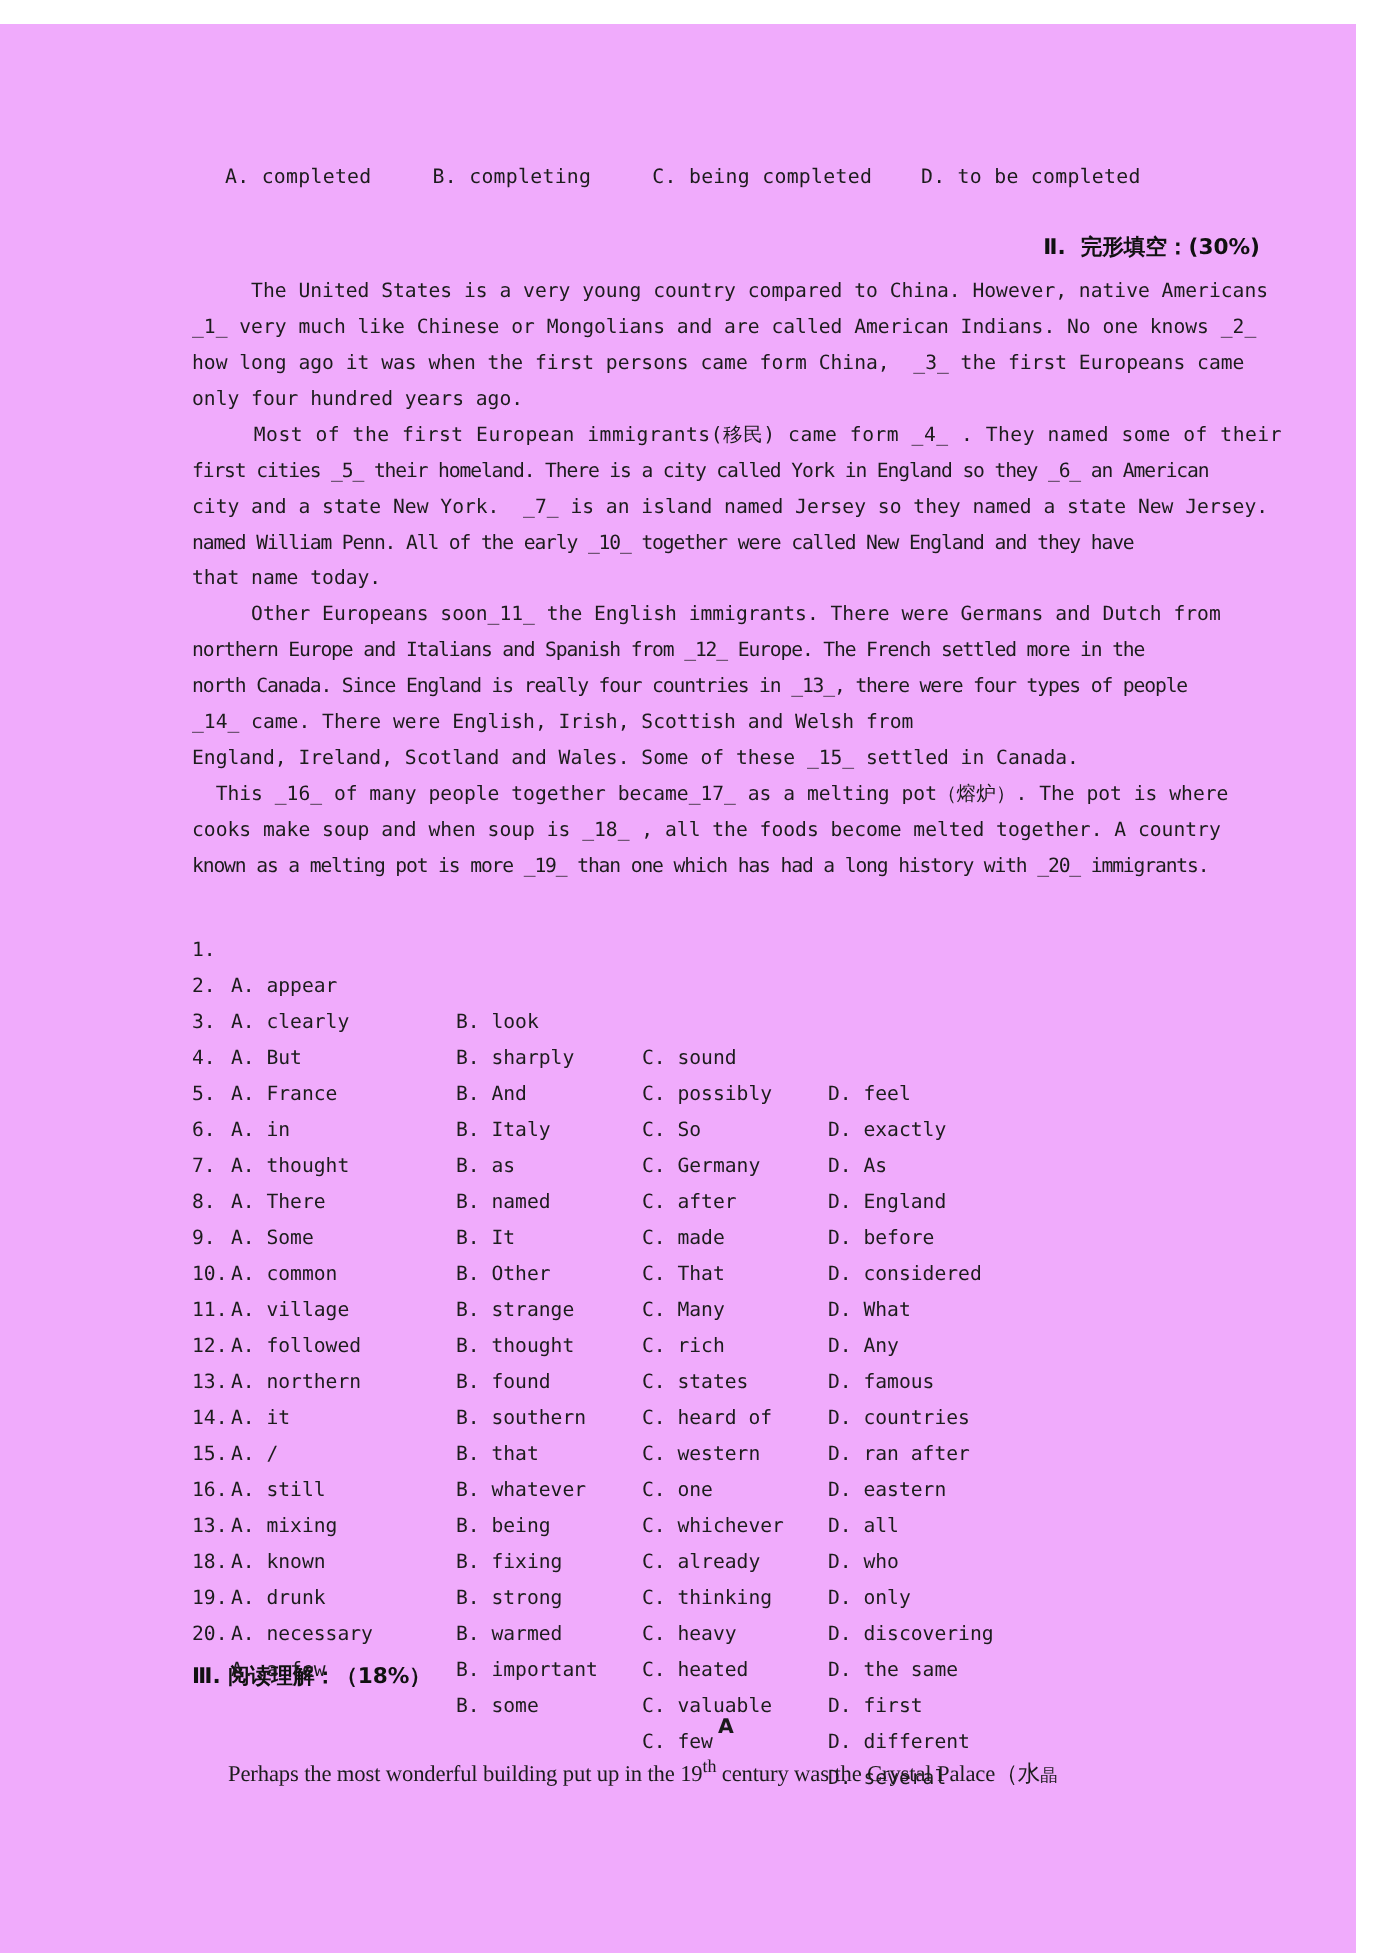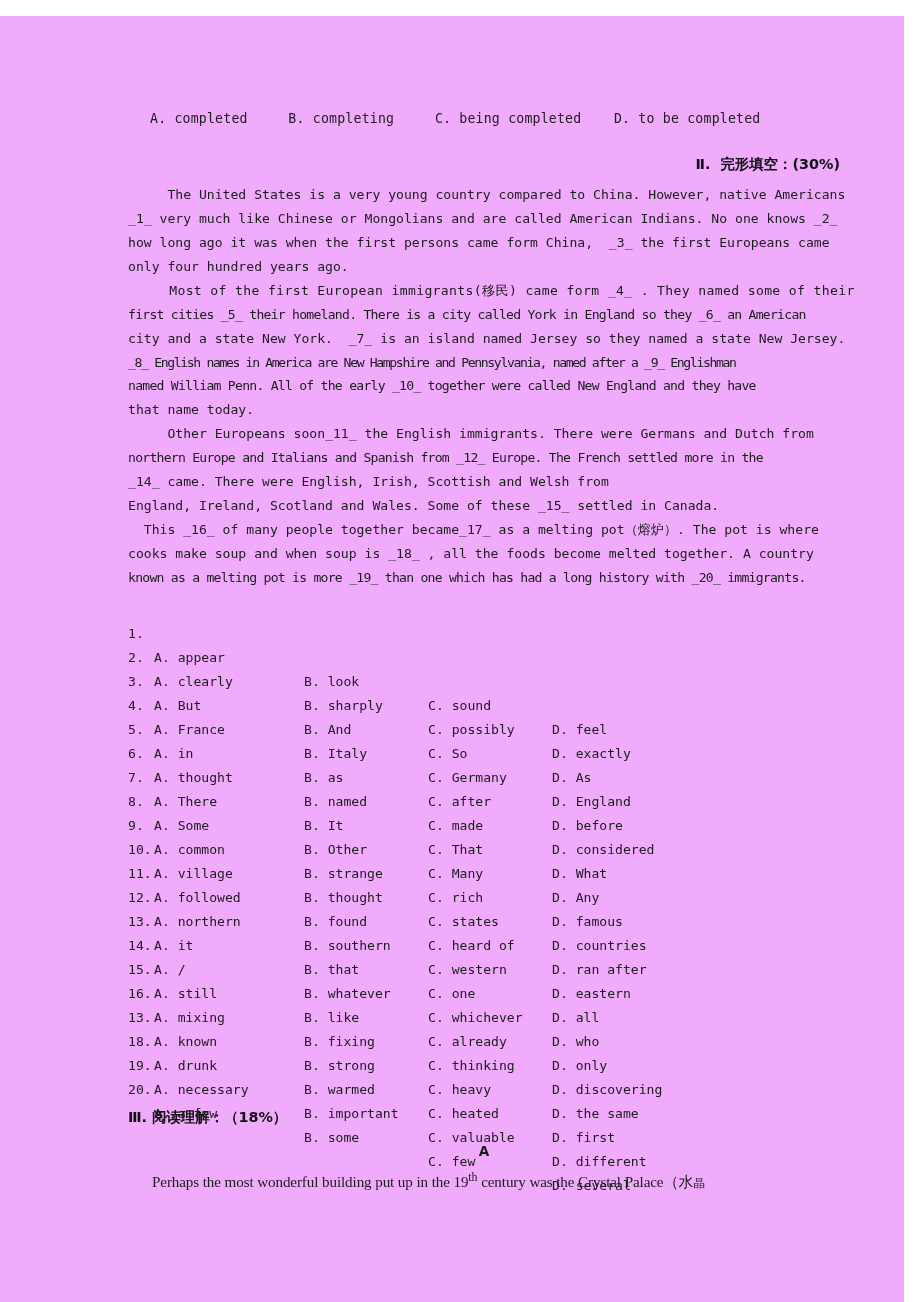--- a/index.html
+++ b/index.html
@@ -141,25 +141,25 @@
     <div style="height:9px"></div>
 
     <div class="passage">
       <span class="pline">     The United States is a very young country compared to China. However, native Americans</span>
       <span class="pline">_1_ very much like Chinese or Mongolians and are called American Indians. No one knows _2_</span>
       <span class="pline">how long ago it was when the first persons came form China,  _3_ the first Europeans came</span>
       <span class="pline">only four hundred years ago.</span>
       <span class="pline wide">     Most of the first European immigrants(移民) came form _4_ . They named some of their</span>
       <span class="pline tight">first cities _5_ their homeland. There is a city called York in England so they _6_ an American</span>
       <span class="pline">city and a state New York.  _7_ is an island named Jersey so they named a state New Jersey.</span>
-      <span class="pline tighter">_8_ English names in America are New Hampshire and Pennsylvania, named after a _9_ Englishman</span>
       <span class="pline tight">named William Penn. All of the early _10_ together were called New England and they have</span>
       <span class="pline">that name today.</span>
       <span class="pline">     Other Europeans soon_11_ the English immigrants. There were Germans and Dutch from</span>
       <span class="pline tight">northern Europe and Italians and Spanish from _12_ Europe. The French settled more in the</span>
+      <span class="pline tight">north Canada. Since England is really four countries in _13_, there were four types of people</span>
       <span class="pline">_14_ came. There were English, Irish, Scottish and Welsh from</span>
       <span class="pline">England, Ireland, Scotland and Wales. Some of these _15_ settled in Canada.</span>
       <span class="pline">  This _16_ of many people together became_17_ as a melting pot（熔炉）. The pot is where</span>
       <span class="pline">cooks make soup and when soup is _18_ , all the foods become melted together. A country</span>
       <span class="pline tight">known as a melting pot is more _19_ than one which has had a long history with _20_ immigrants.</span>
     </div>
 
     <div class="options">
       <div class="opt-row">
         <span class="opt-num">1.</span>
@@ -255,21 +255,21 @@
       <div class="opt-row">
         <span class="opt-num">14.</span>
         <span class="opt-a">A. /</span>
         <span class="opt-b">B. whatever</span>
         <span class="opt-c">C. whichever</span>
         <span class="opt-d">D. who</span>
       </div>
       <div class="opt-row">
         <span class="opt-num">15.</span>
         <span class="opt-a">A. still</span>
-        <span class="opt-b">B. like</span>
+        <span class="opt-b">B. being</span>
         <span class="opt-c">C. already</span>
         <span class="opt-d">D. only</span>
       </div>
       <div class="opt-row">
         <span class="opt-num">16.</span>
         <span class="opt-a">A. mixing</span>
         <span class="opt-b">B. fixing</span>
         <span class="opt-c">C. thinking</span>
         <span class="opt-d">D. discovering</span>
       </div>

